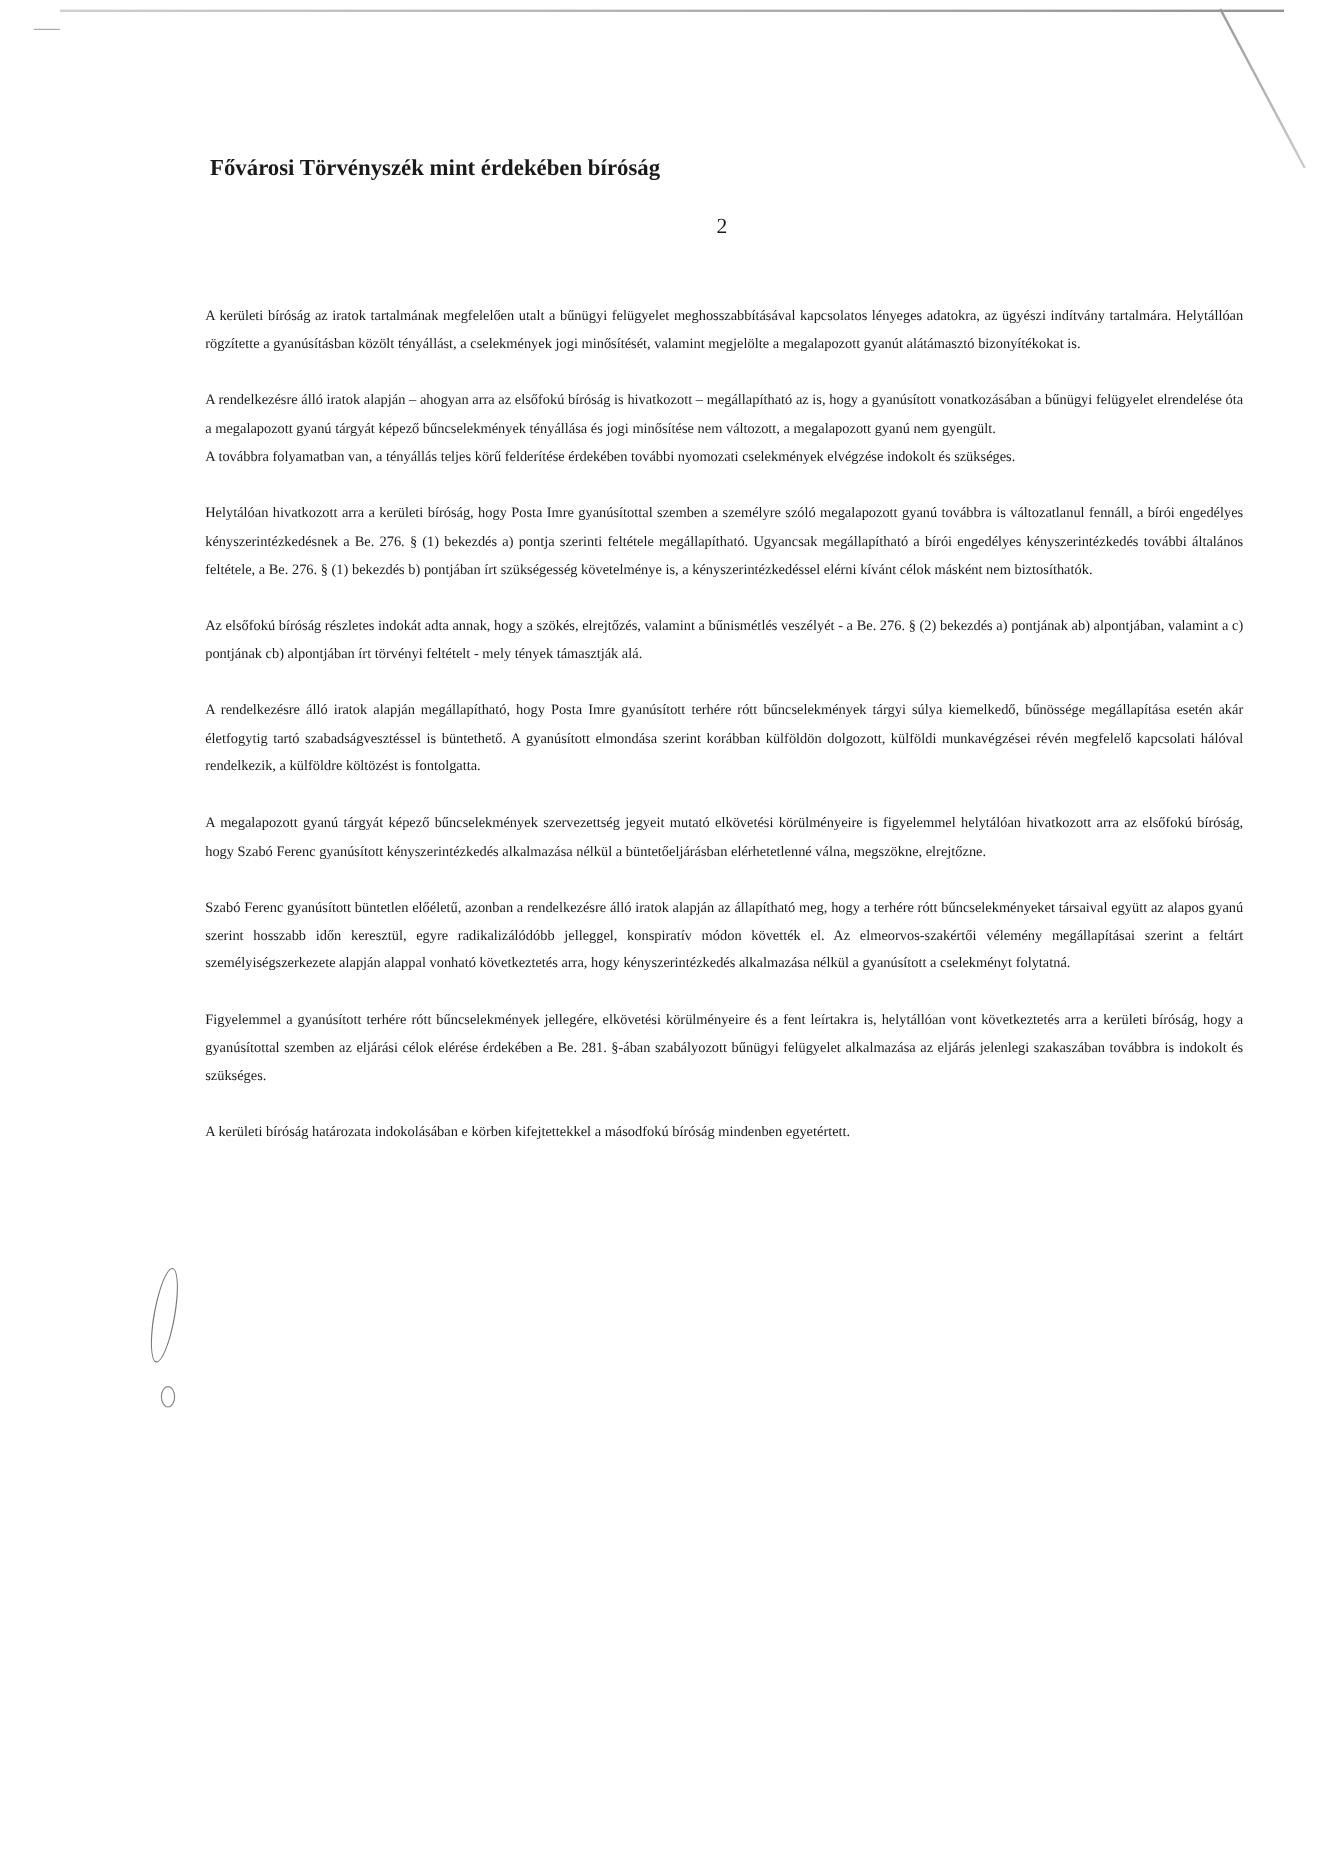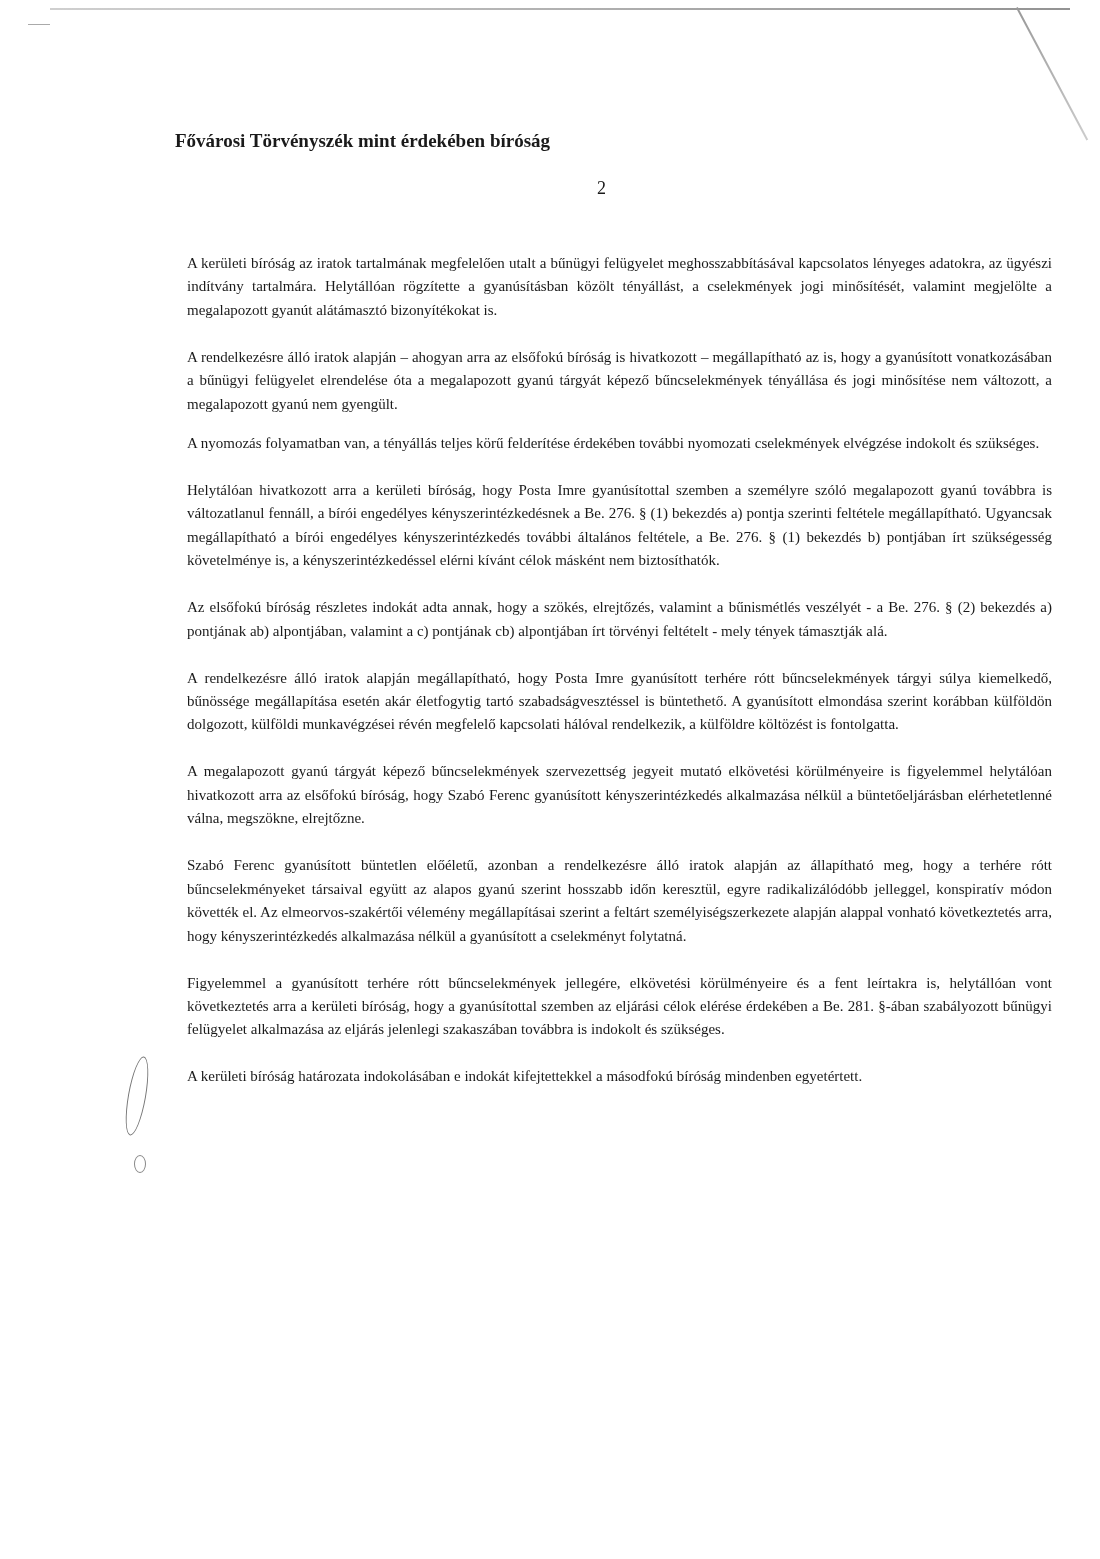--- a/index.html
+++ b/index.html
@@ -5,46 +5,46 @@
     html, body { margin: 0; padding: 0; }
     body {
       width: 1100px; height: 1559px; background: #ffffff; position: relative; overflow: hidden;
       font-family: "Liberation Serif", "DejaVu Serif", serif; color: #1a1a1a;
     }
     .scan-edge-top { position: absolute; left: 50px; top: 8px; width: 1020px; height: 2px; background: linear-gradient(90deg, rgba(160,160,160,0.5), rgba(120,120,120,0.8)); }
     .scan-edge-top-left { position: absolute; left: 28px; top: 24px; width: 22px; height: 1px; background: #aaa; }
     .scan-edge-diag { position: absolute; left: 1016px; top: 8px; width: 2px; height: 150px; background: linear-gradient(180deg, #999, #ccc); transform-origin: top left; transform: rotate(-28deg); }
     .header { position: absolute; left: 175px; top: 128px; font-weight: bold; font-size: 19px; line-height: 25px; }
     .page-num { position: absolute; left: 597px; top: 178px; font-size: 18px; }
-    .content { position: absolute; left: 187px; top: 252px; width: 865px; font-size: 15px; line-height: 23.4px; }
+    .content { position: absolute; left: 171px; top: 252px; width: 865px; font-size: 12px; line-height: 23.4px; }
     .para { margin: 0 0 23.6px 0; text-align: justify; }
-    .para.tight { margin-bottom: 16px; }
+    .para.tight { margin-bottom: 0; }
     .u { text-decoration-color: #555; text-underline-offset: 3px; }
     .margin-mark-1 { position: absolute; left: 128px; top: 1056px; width: 16px; height: 78px; border: 1.5px solid #777; border-radius: 50%; transform: rotate(10deg); }
     .margin-mark-2 { position: absolute; left: 134px; top: 1155px; width: 10px; height: 16px; border: 1.5px solid #888; border-radius: 50%; }
   </style>
 </head>
 <body>
 
 <div class="scan-edge-top"></div>
 <div class="scan-edge-top-left"></div>
 <div class="scan-edge-diag"></div>
 
 <div class="header">
   <div>Fővárosi Törvényszék mint érdekében bíróság</div>
 </div>
 <div class="page-num">2</div>
 
 <div class="content">
   <p class="para">A kerületi bíróság az iratok tartalmának megfelelően utalt a bűnügyi felügyelet meghosszabbításával kapcsolatos lényeges adatokra, az ügyészi indítvány tartalmára. Helytállóan rögzítette a gyanúsításban közölt tényállást, a cselekmények jogi minősítését, valamint megjelölte a megalapozott gyanút alátámasztó bizonyítékokat is.</p>
   <p class="para tight">A rendelkezésre álló iratok alapján – ahogyan arra az elsőfokú bíróság is hivatkozott – megállapítható az is, hogy a gyanúsított vonatkozásában a bűnügyi felügyelet elrendelése óta a megalapozott gyanú tárgyát képező bűncselekmények tényállása és jogi minősítése nem változott, a megalapozott gyanú nem gyengült.</p>
-  <p class="para">A nyomozás folyamatban van, a tényállás teljes körű felderítése érdekében további nyomozati cselekmények elvégzése indokolt és szükséges.</p>
+  <p class="para">A továbbra folyamatban van, a tényállás teljes körű felderítése érdekében további nyomozati cselekmények elvégzése indokolt és szükséges.</p>
   <p class="para">Helytálóan hivatkozott arra a kerületi bíróság, hogy Posta Imre gyanúsítottal szemben a személyre szóló megalapozott gyanú továbbra is változatlanul fennáll, a bírói engedélyes kényszerintézkedésnek a Be. 276. § (1) bekezdés a) pontja szerinti feltétele megállapítható. Ugyancsak megállapítható a bírói engedélyes kényszerintézkedés további általános feltétele, a Be. 276. § (1) bekezdés b) pontjában írt szükségesség követelménye is, a kényszerintézkedéssel elérni kívánt célok másként nem biztosíthatók.</p>
   <p class="para">Az elsőfokú bíróság részletes indokát adta annak, hogy a szökés, elrejtőzés, valamint a bűnismétlés veszélyét - a Be. 276. § (2) bekezdés a) pontjának ab) alpontjában, valamint a c) pontjának cb) alpontjában írt törvényi feltételt - mely tények támasztják alá.</p>
   <p class="para">A rendelkezésre álló iratok alapján megállapítható, hogy Posta Imre gyanúsított terhére rótt bűncselekmények tárgyi súlya kiemelkedő, bűnössége megállapítása esetén akár életfogytig tartó szabadságvesztéssel is büntethető. A gyanúsított elmondása szerint korábban külföldön dolgozott, külföldi munkavégzései révén megfelelő kapcsolati hálóval rendelkezik, a külföldre költözést is fontolgatta.</p>
   <p class="para">A megalapozott gyanú tárgyát képező bűncselekmények szervezettség jegyeit mutató elkövetési körülményeire is figyelemmel helytálóan hivatkozott arra az elsőfokú bíróság, hogy Szabó Ferenc gyanúsított kényszerintézkedés alkalmazása nélkül a büntetőeljárásban elérhetetlenné válna, megszökne, elrejtőzne.</p>
   <p class="para"><span class="u">Szabó Ferenc gyanúsított</span><span> büntetlen előéletű, azonban a rendelkezésre álló iratok alapján az állapítható meg, hogy a terhére rótt bűncselekményeket társaival együtt az alapos gyanú szerint hosszabb időn keresztül, egyre radikalizálódóbb jelleggel, konspiratív módon követték el. Az </span><span class="u">elmeorvos-szakértői vélemény megállapításai szerint a feltárt személyiségszerkezete alapján alappal vonható következtetés arra, hogy kényszerintézkedés alkalmazása nélkül a gyanúsított a cselekményt folytatná.</span></p>
   <p class="para">Figyelemmel a gyanúsított terhére rótt bűncselekmények jellegére, elkövetési körülményeire és a fent leírtakra is, helytállóan vont következtetés arra a kerületi bíróság, hogy a gyanúsítottal szemben az eljárási célok elérése érdekében a Be. 281. §-ában szabályozott bűnügyi felügyelet alkalmazása az eljárás jelenlegi szakaszában továbbra is indokolt és szükséges.</p>
-  <p class="para">A kerületi bíróság határozata indokolásában e indokát kifejtettekkel a másodfokú bíróság mindenben egyetértett.</p>
+  <p class="para">A kerületi bíróság határozata indokolásában e körben kifejtettekkel a másodfokú bíróság mindenben egyetértett.</p>
 </div>
 
 <div class="margin-mark-1"></div>
 <div class="margin-mark-2"></div>
 
 </body></html>

